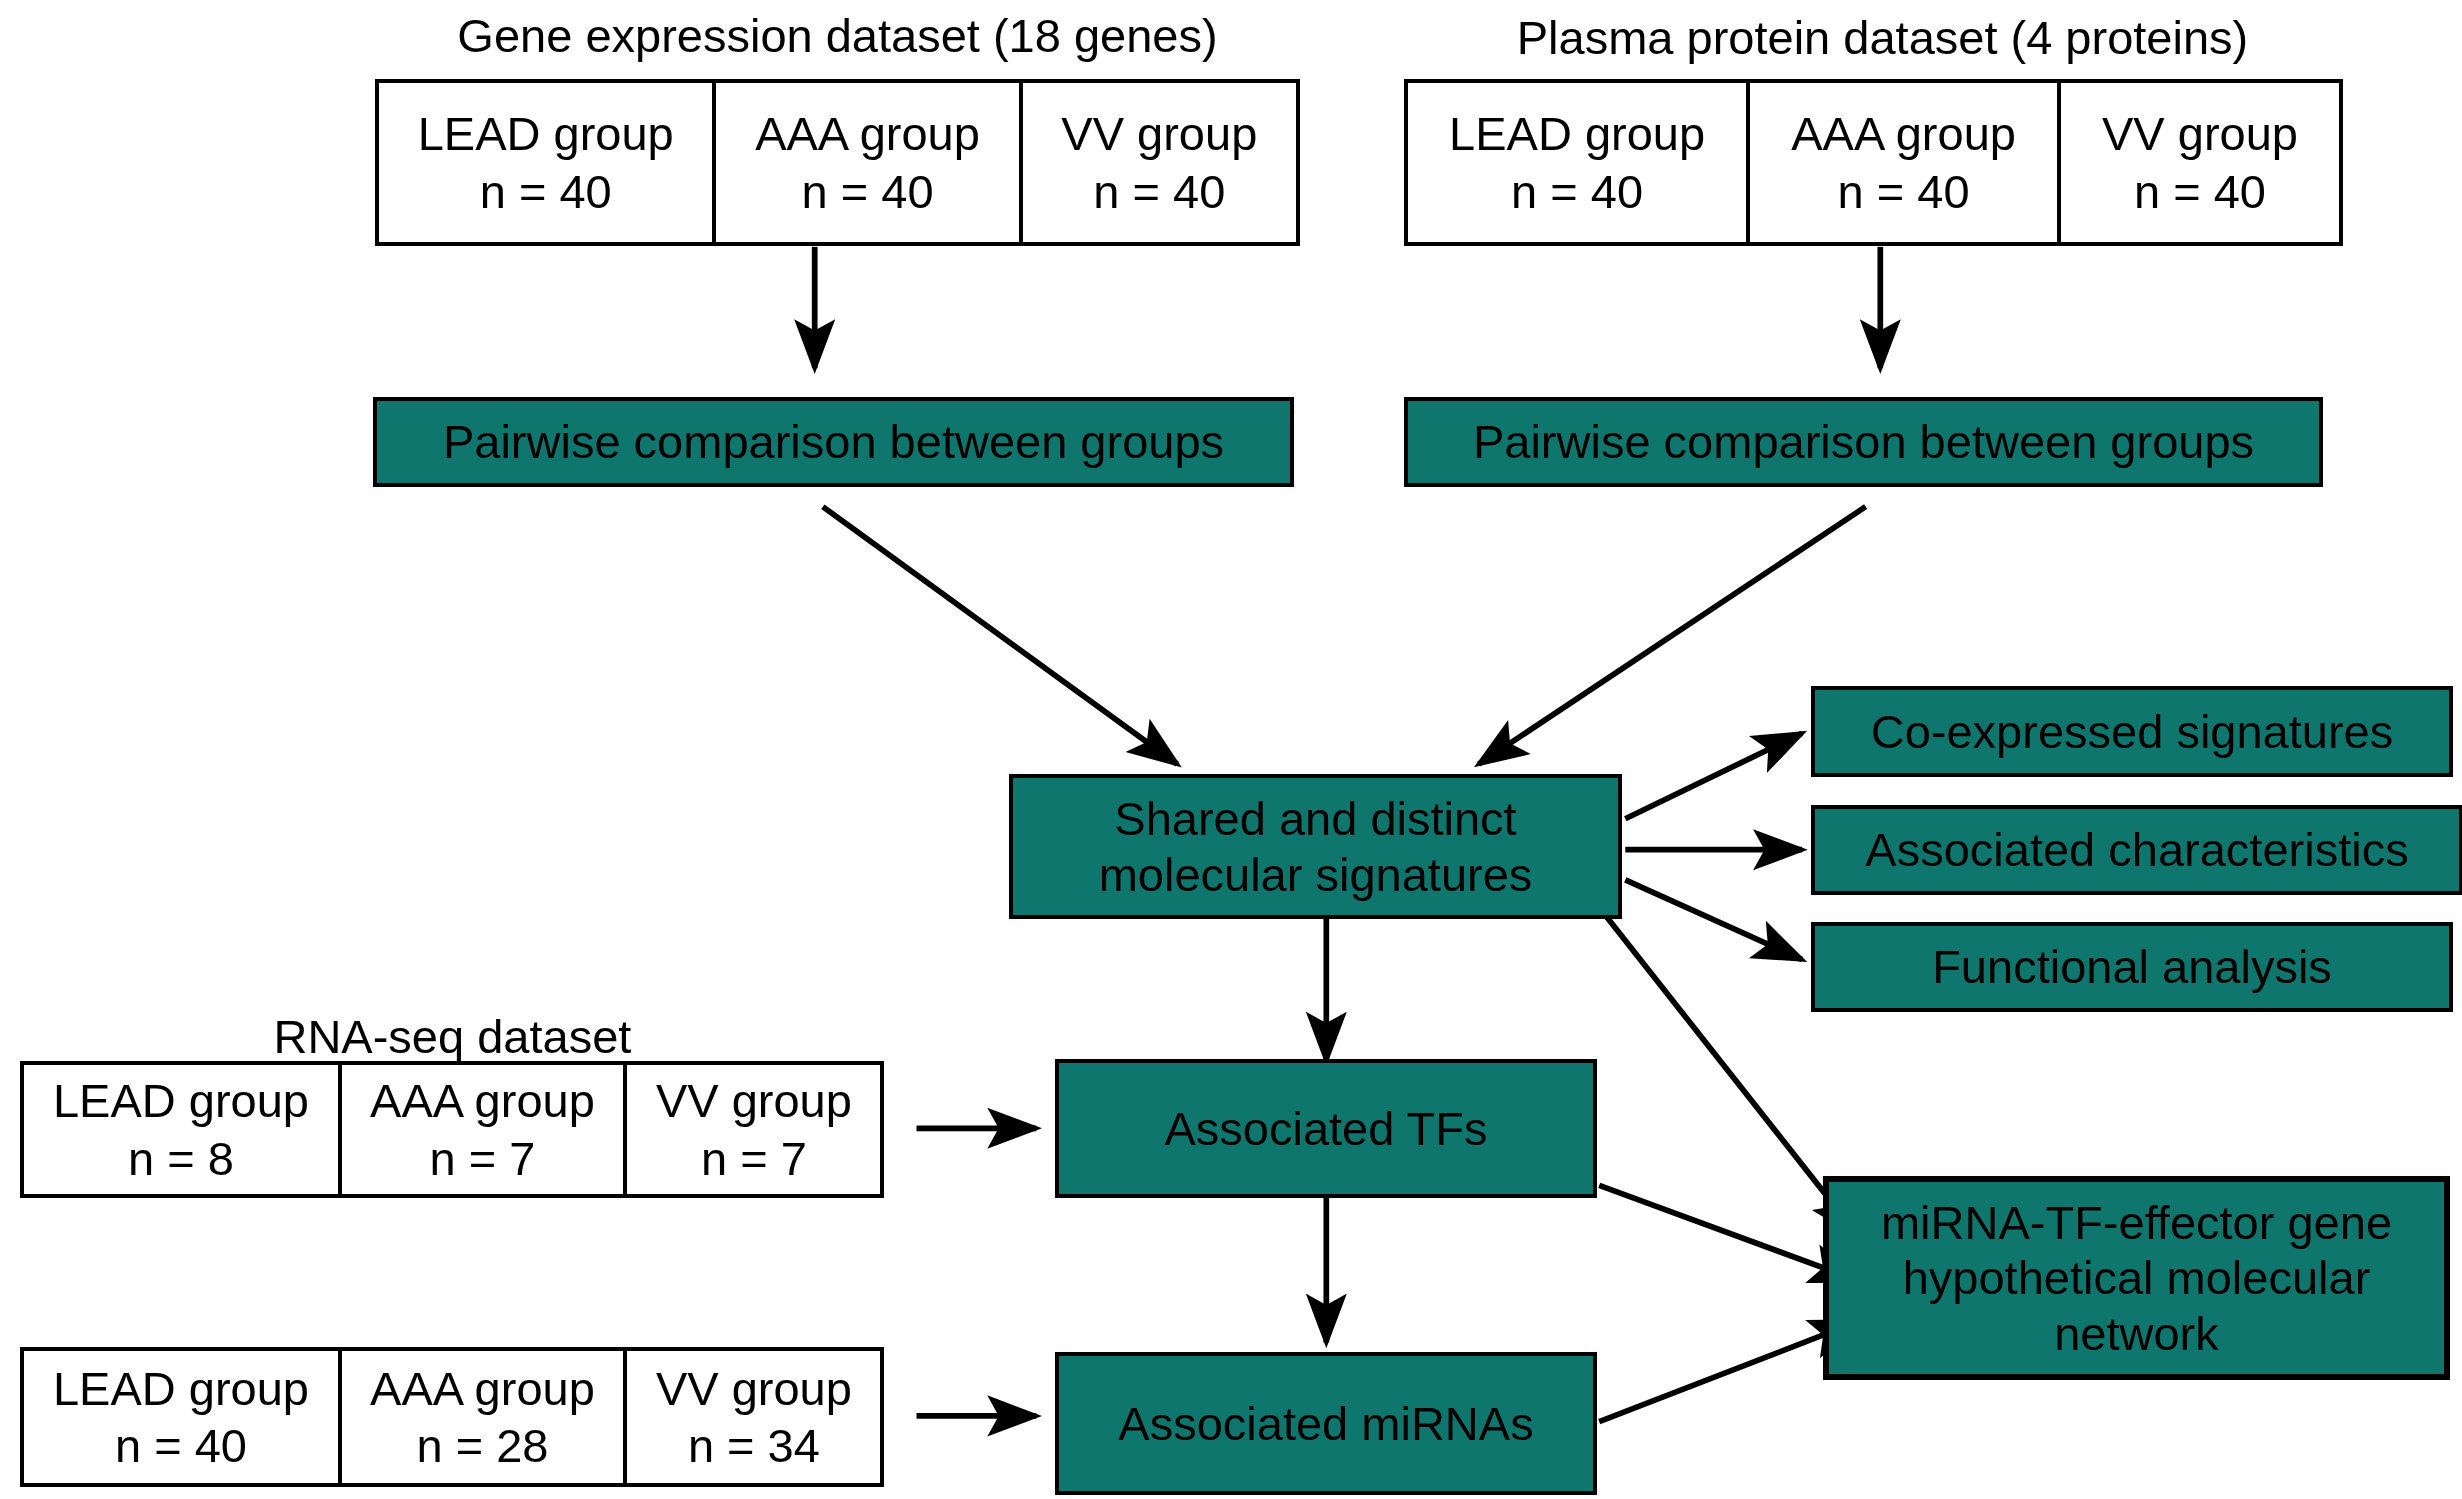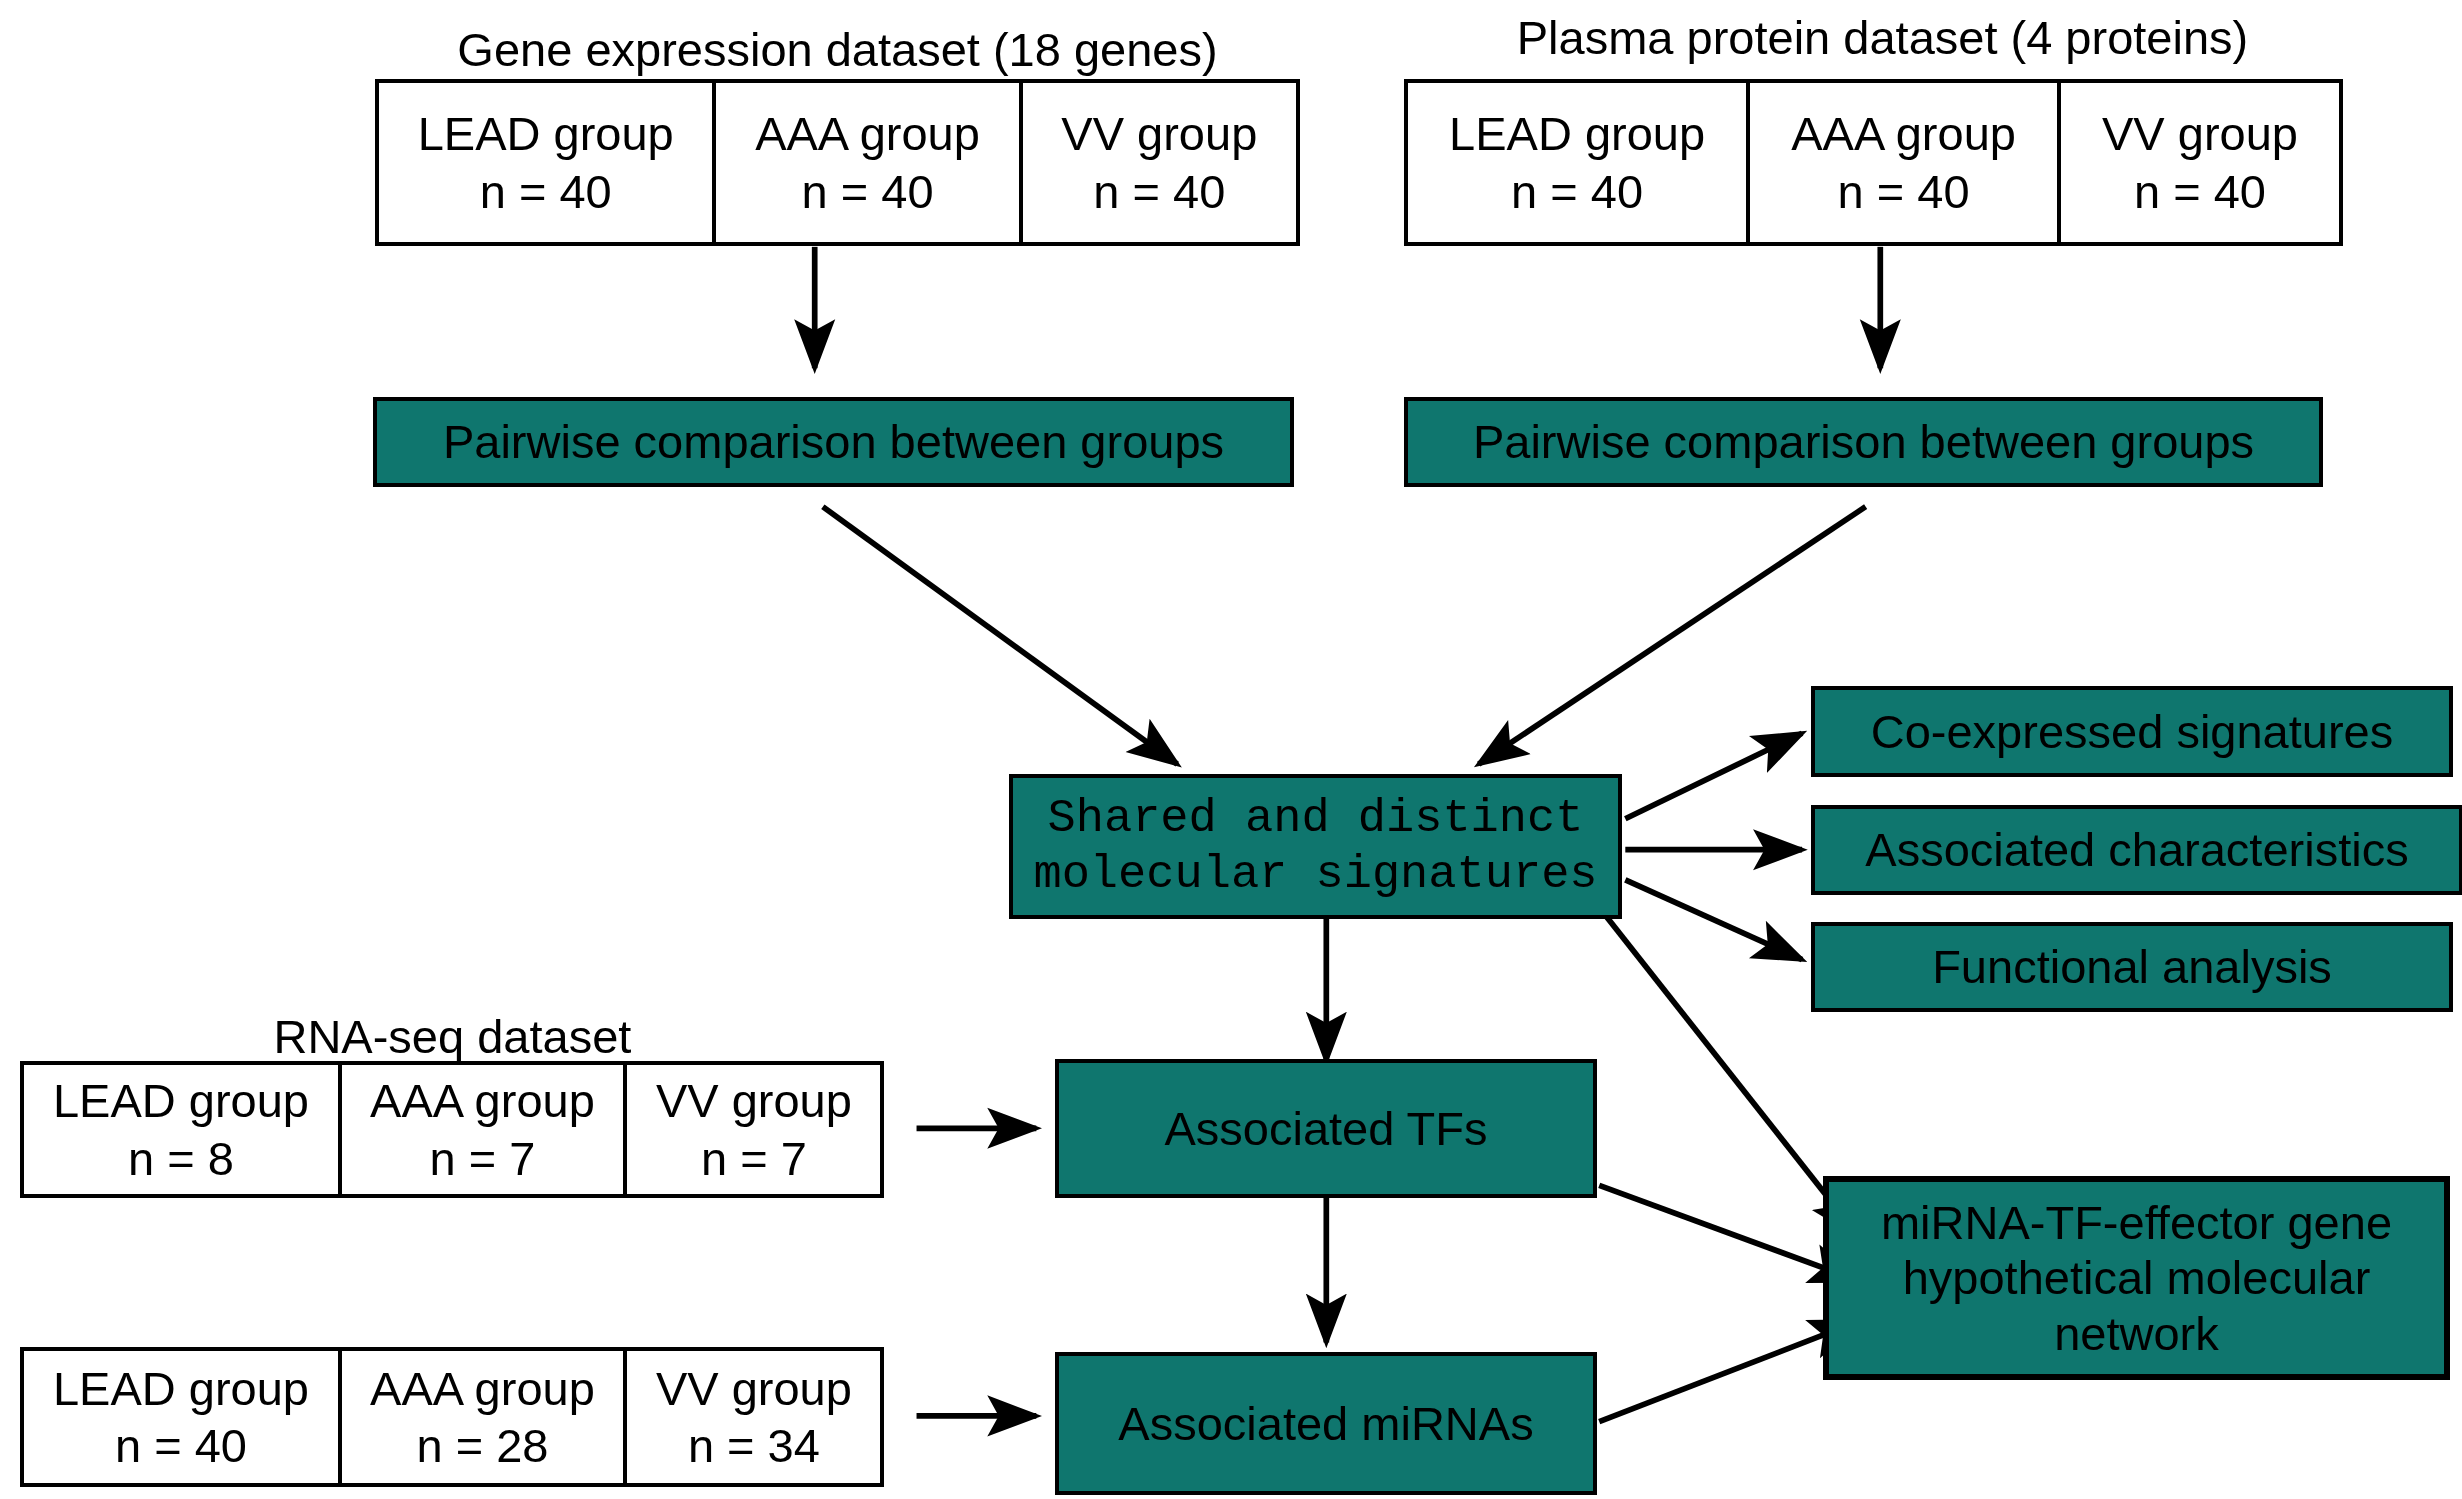--- a/index.html
+++ b/index.html
@@ -102,21 +102,21 @@
 
     <line x1="1125" y1="1738" x2="1272" y2="1738" stroke="#000000" stroke-width="7" marker-end="url(#ah)"></line>
 
     <line x1="1628" y1="1470" x2="1628" y2="1648" stroke="#000000" stroke-width="7" marker-end="url(#ah)"></line>
 
     <line x1="1963" y1="1455" x2="2281" y2="1572" stroke="#000000" stroke-width="7" marker-end="url(#ah)"></line>
 
     <line x1="1963" y1="1745" x2="2281" y2="1622" stroke="#000000" stroke-width="7" marker-end="url(#ah)"></line>
   </svg>
 
-  <div class="caption" style="left:375px; top:22px; width:925px;">Gene expression dataset (18 genes)</div>
+  <div class="caption" style="left:375px; top:8px; width:925px;">Gene expression dataset (18 genes)</div>
 
   <div class="caption" style="left:1404px; top:9.8px; width:957px;">Plasma protein dataset (4 proteins)</div>
 
   <div class="grouptable" style="left:375px; top:79px; width:925px; height:167px;">
     <div class="gt-cell">
       <span class="gt-name">LEAD group</span>
       <span class="gt-n">n = 40</span>
     </div>
     <div class="gt-cell">
       <span class="gt-name">AAA group</span>
@@ -140,21 +140,21 @@
     <div class="gt-cell">
       <span class="gt-name">VV group</span>
       <span class="gt-n">n = 40</span>
     </div>
   </div>
 
   <div class="node" style="left:373px; top:397px; width:921px; height:90px;">Pairwise comparison between groups</div>
 
   <div class="node" style="left:1404px; top:397px; width:919px; height:90px;">Pairwise comparison between groups</div>
 
-  <div class="node" style="left:1009px; top:774px; width:613px; height:145px; flex-direction:column;font-family:Liberation Mono, monospace;">
+  <div class="node" style="left:1009px; top:774px; width:613px; height:145px; flex-direction:column;">
     <span>Shared and distinct</span>
     <span>molecular signatures</span>
   </div>
 
   <div class="node" style="left:1811px; top:686px; width:642px; height:91px;">Co-expressed signatures</div>
 
   <div class="node" style="left:1811px; top:805px; width:652px; height:90px;">Associated characteristics</div>
 
   <div class="node" style="left:1811px; top:922px; width:642px; height:90px;">Functional analysis</div>
 

